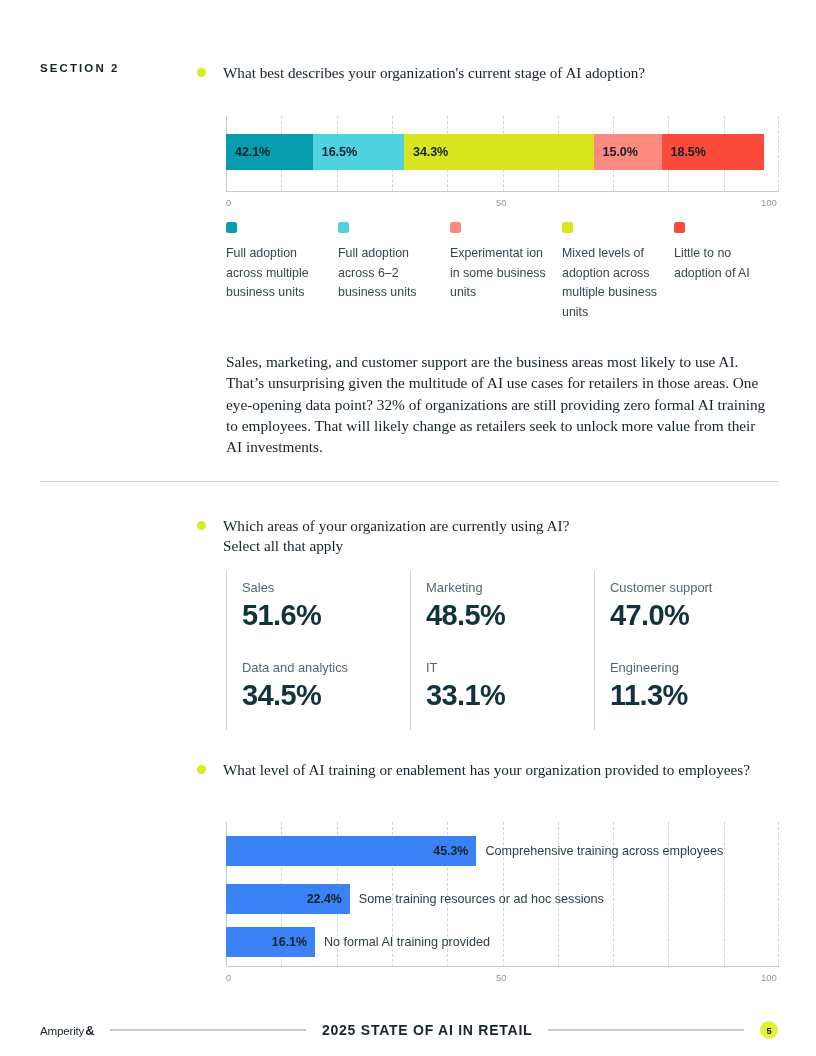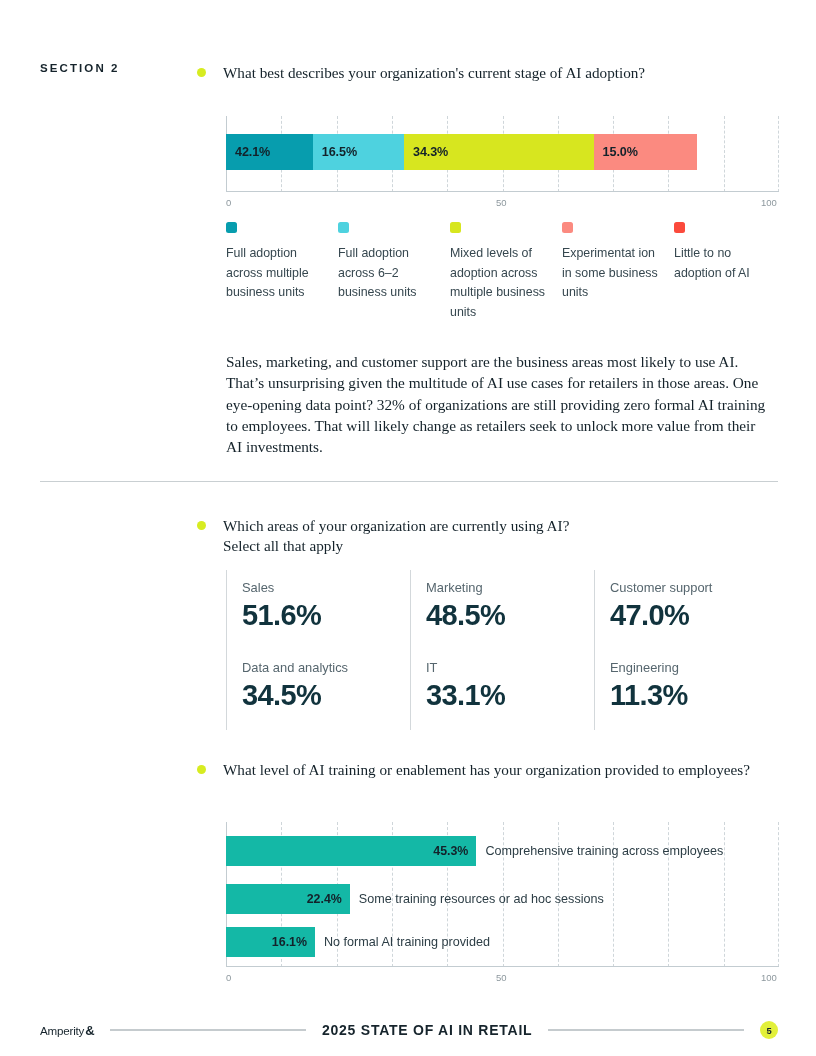--- a/index.html
+++ b/index.html
@@ -177,21 +177,21 @@
 
   
   .hbar-row {
     position: absolute;
     left: 0;
     display: flex;
     align-items: center;
     height: 30px;
   }
   .hbar {
-    background: #14b8a6;
+    background: #3b82f6;
     height: 30px;
     display: flex;
     align-items: center;
     justify-content: flex-end;
     box-sizing: border-box;
     padding-right: 8px;
     font-size: 12.4px;
     font-weight: 700;
     color: #13222a;
     font-family: "Liberation Sans", sans-serif;
@@ -274,21 +274,22 @@
     <div class="gridline" style="left:331.8px;"></div>
     <div class="gridline" style="left:387.1px;"></div>
     <div class="gridline" style="left:442.4px;"></div>
     <div class="gridline" style="left:497.7px;"></div>
     <div class="gridline" style="left:552px;"></div>
 
     <div class="stack" style="top:18px;">
       <div class="stack-seg" style="width:86.8px; background:#079dae;">42.1%</div>
       <div class="stack-seg" style="width:91.2px; background:#4ed2df;">16.5%</div>
       <div class="stack-seg" style="width:189.6px; background:#d7e61f;">34.3%</div>
-      <div class="stack-seg" style="width:103px; background:#fb8a80;">15.0%</div>
+      <div class="stack-seg" style="width:68px; background:#fb8a80;">15.0%</div>
+      <div class="stack-seg" style="width:102.3px; background:#fb4a3c;">18.5%</div>
     </div>
 
     <div class="axis-base" style="top:75px;"></div>
   </div>
   <div class="axis-labels">
     <span class="axis-tick" style="left:0;">0</span>
     <span class="axis-tick" style="left:270px;">50</span>
     <span class="axis-tick" style="left:535px;">100</span>
   </div>
 </div>
@@ -296,26 +297,26 @@
 <div class="legend" style="left:226px; top:222px;">
   <div class="legend-item">
     <div class="legend-swatch" style="background:#079dae;"></div>
     <div class="legend-label">Full adoption across multiple business units</div>
   </div>
   <div class="legend-item">
     <div class="legend-swatch" style="background:#4ed2df;"></div>
     <div class="legend-label">Full adoption across 6–2 business units</div>
   </div>
   <div class="legend-item">
+    <div class="legend-swatch" style="background:#fb8a80;"></div>
+    <div class="legend-label">Experimentat ion in some business units</div>
+  </div>
+  <div class="legend-item">
     <div class="legend-swatch" style="background:#d7e61f;"></div>
     <div class="legend-label">Mixed levels of adoption across multiple business units</div>
-  </div>
-  <div class="legend-item">
-    <div class="legend-swatch" style="background:#fb8a80;"></div>
-    <div class="legend-label">Experimentat ion in some business units</div>
   </div>
   <div class="legend-item">
     <div class="legend-swatch" style="background:#fb4a3c;"></div>
     <div class="legend-label">Little to no adoption of AI</div>
   </div>
 </div>
 
 <div class="body-copy" style="left:226px; top:351px;">Sales, marketing, and customer support are the business areas most likely to use AI. That’s unsurprising given the multitude of AI use cases for retailers in those areas. One eye-opening data point? 32% of organizations are still providing zero formal AI training to employees. That will likely change as retailers seek to unlock more value from their AI investments.</div>
 
 <div class="divider" style="left:40px; top:481px; width:738px;"></div>

